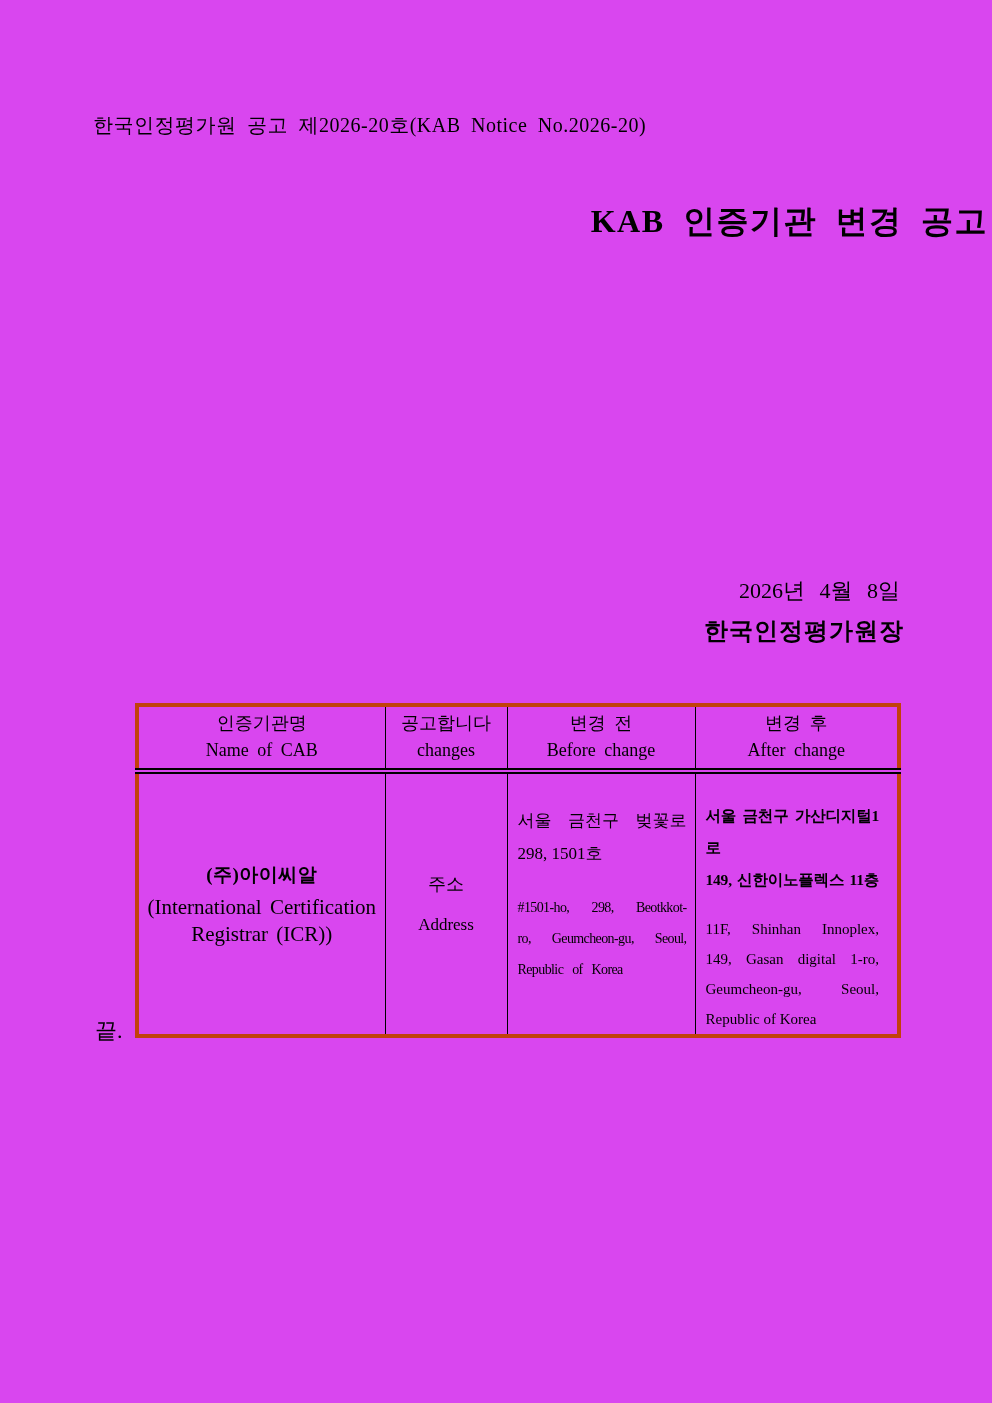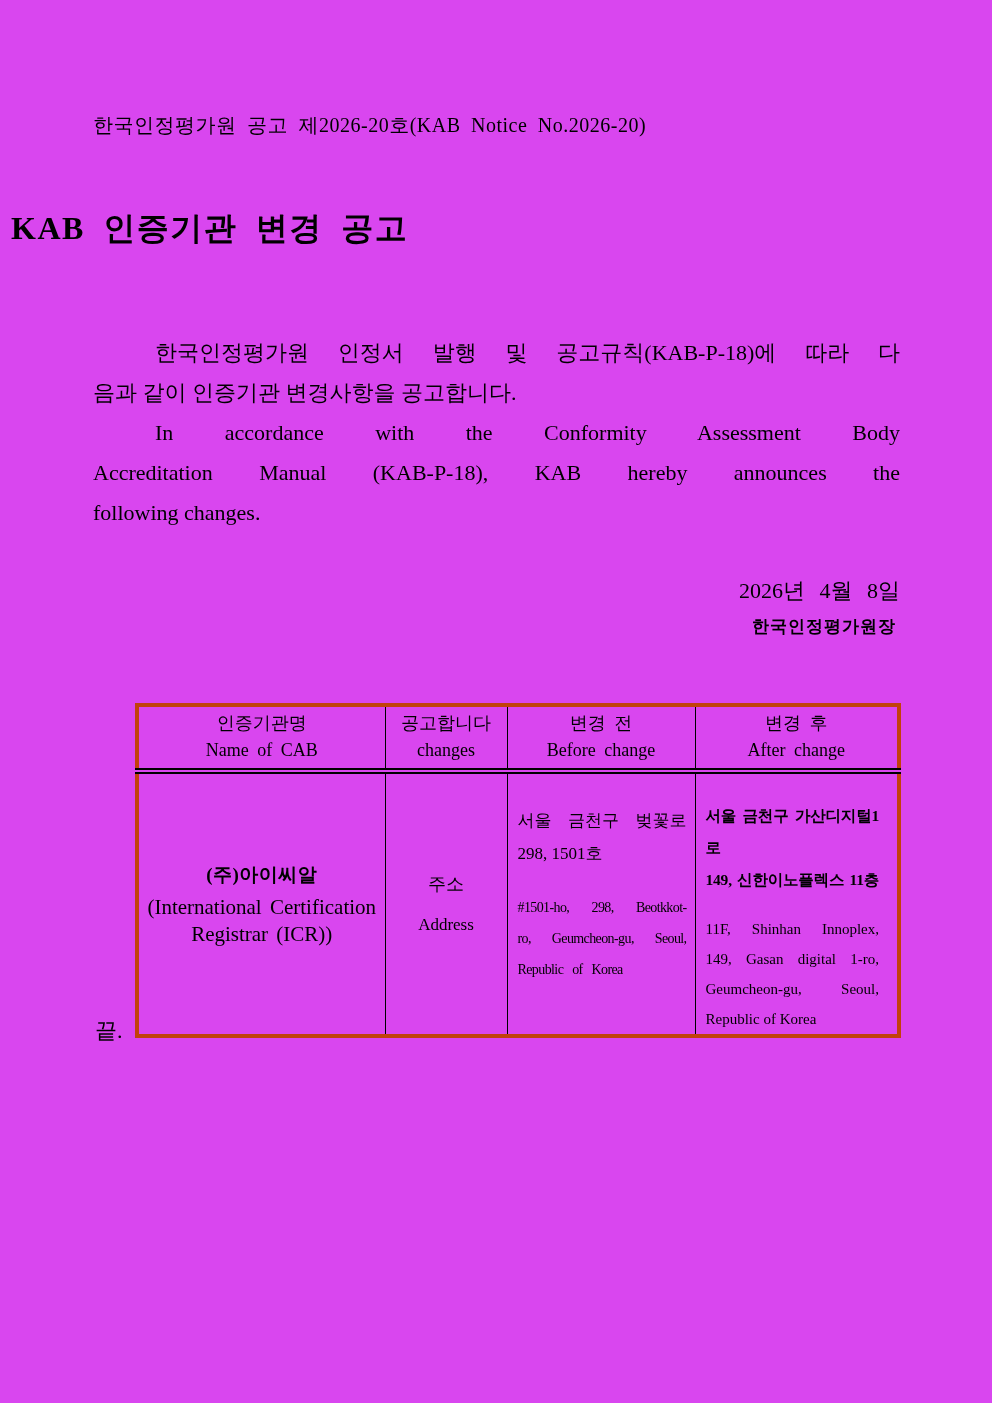--- a/index.html
+++ b/index.html
@@ -27,22 +27,22 @@
     word-spacing: 5px;
     white-space: nowrap;
   }
 
   
   .title-ko {
     position: absolute;
     left: 0;
     right: 0;
     top: 196px;
-    margin: 11px;
-    text-align: left;
+    margin: 4px;
+    text-align: right;
     font-size: 32px;
     font-weight: bold;
     letter-spacing: 1.5px;
     word-spacing: 9px;
   }
   .title-en {
     position: absolute;
     left: 0;
     right: 0;
     top: 254px;
@@ -76,23 +76,23 @@
   .date-line {
     position: absolute;
     right: 92px;
     top: 576px;
     font-size: 22px;
     word-spacing: 9px;
     white-space: nowrap;
   }
   .signer-line {
     position: absolute;
-    right: 96px;
+    right: 88px;
     top: 615px;
-    font-size: 17px;
+    font-size: 24px;
     font-weight: bold;
     letter-spacing: 1px;
     white-space: nowrap;
   }
 
   
   .cab-table {
     position: absolute;
     left: 135px;
     top: 703px;
@@ -188,27 +188,20 @@
 </head>
 <body>
 
 <div class="page">
 
   <div class="notice-no">한국인정평가원 공고 제2026-20호(KAB Notice No.2026-20)</div>
 
   <h1 class="title-ko">KAB 인증기관 변경 공고</h1>
 
 
-  <div class="paras">
-    <div class="pline just indent">한국인정평가원 인정서 발행 및 공고규칙(KAB-P-18)에 따라 다</div>
-    <div class="pline">음과 같이 인증기관 변경사항을 공고합니다.</div>
-    <div class="pline just indent">In accordance with the Conformity Assessment Body</div>
-    <div class="pline just">Accreditation Manual (KAB-P-18), KAB hereby announces the</div>
-    <div class="pline">following changes.</div>
-  </div>
 
   <div class="date-line">2026년 4월 8일</div>
 
   <div class="signer-line">한국인정평가원장</div>
 
   <table class="cab-table">
     <colgroup>
       <col style="width:248px">
       <col style="width:122px">
       <col style="width:188px">

